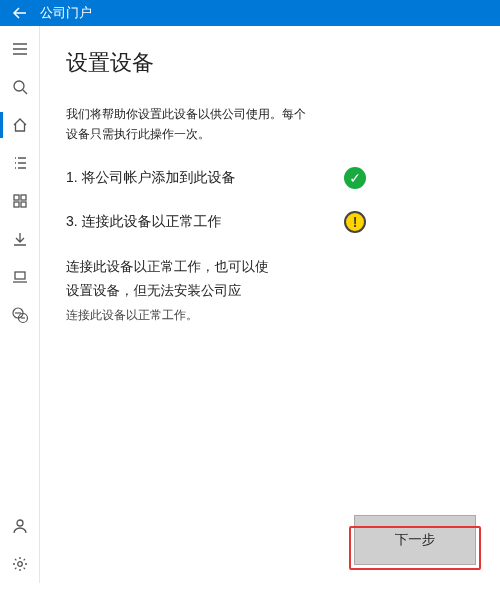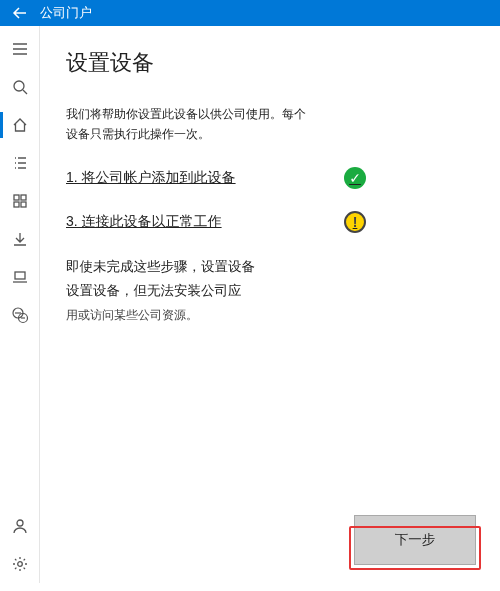--- a/index.html
+++ b/index.html
@@ -8,21 +8,21 @@
   .titlebar .back { width: 24px; display: flex; align-items: center; justify-content: center; margin-right: 8px; cursor: pointer; }
   .body { display: flex; height: calc(591px - 34px); }
   .sidebar { width: 40px; border-right: 1px solid #e5e5e5; display: flex; flex-direction: column; align-items: center; padding-top: 4px; color: #555; }
   .sidebar .nav-item { width: 40px; height: 38px; display: flex; align-items: center; justify-content: center; cursor: pointer; position: relative; }
   .sidebar .nav-item.active::before { content: ""; position: absolute; left: 0; top: 6px; bottom: 6px; width: 3px; background: #0078d7; }
   .sidebar .spacer { flex: 1; }
   .main { flex: 1; position: relative; padding: 22px 40px 0 26px; }
   h1.page-title { font-size: 22px; font-weight: 400; margin-bottom: 26px; }
   p.intro { font-size: 12px; line-height: 1.7; margin-bottom: 22px; max-width: 250px; }
   .steps { max-width: 300px; }
-  .step { display: flex; align-items: center; justify-content: space-between; font-size: 14px; margin-bottom: 22px; text-decoration: underline; }
+  .step { display: flex; align-items: center; justify-content: space-between; font-size: 14px; margin-bottom: 22px; }
   .step .label { white-space: nowrap; }
   .status-icon { width: 22px; height: 22px; border-radius: 50%; display: flex; align-items: center; justify-content: center; flex: 0 0 22px; }
   .status-ok { background: #1aab40; color: #fff; }
   .status-warn { background: #ffd400; border: 2px solid #444; color: #444; font-weight: bold; }
   p.note { font-size: 13.5px; line-height: 1.8; max-width: 250px; }
   p.note .small { font-size: 12px; color: #444; }
   .footer { position: absolute; right: 24px; bottom: 18px; }
   .btn-next { width: 122px; height: 50px; background: #cfcfcf; border: 1px solid #a9a9a9; font-size: 13.5px; color: #222; cursor: pointer; }
   .btn-highlight { position: absolute; right: 19px; bottom: 13px; width: 132px; height: 44px; border: 2px solid #e53535; border-radius: 2px; pointer-events: none; }
   svg { display: block; }
@@ -113,23 +113,23 @@
         <span class="label">1. 将公司帐户添加到此设备</span>
         <span class="status-icon status-ok">✓</span>
       </div>
       <div class="step">
         <span class="label">3. 连接此设备以正常工作</span>
         <span class="status-icon status-warn">!</span>
       </div>
     </div>
 
     <p class="note">
-      <span>即使未完成这些步骤，设置设备</span><br>
+      <span>连接此设备以正常工作，也可以使</span><br>
       <span>设置设备，但无法安装公司应</span><br>
-      <span class="small">用或访问某些公司资源。</span>
+      <span class="small">连接此设备以正常工作。</span>
     </p>
 
     <div class="footer">
       <button class="btn-next">下一步</button>
     </div>
     <div class="btn-highlight"></div>
   </div>
 </div>
 
 </body></html>

